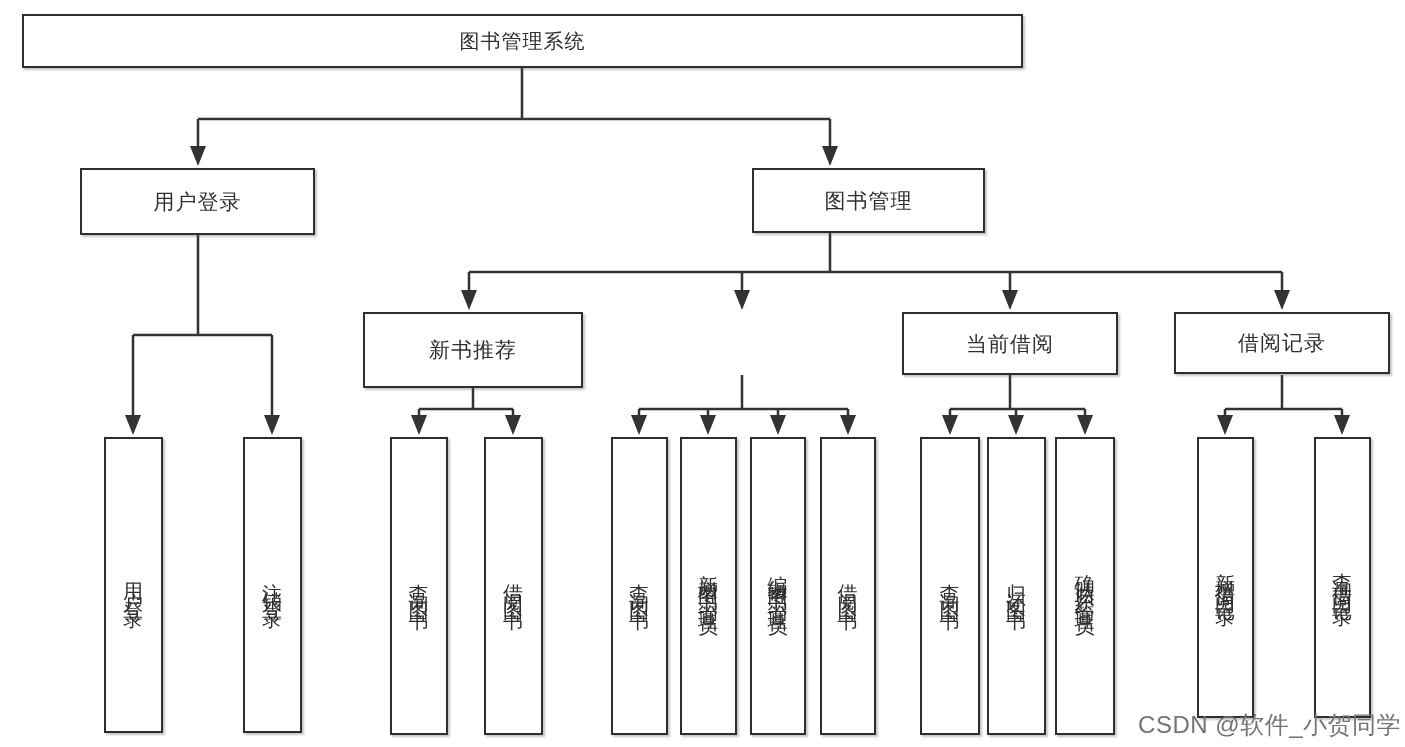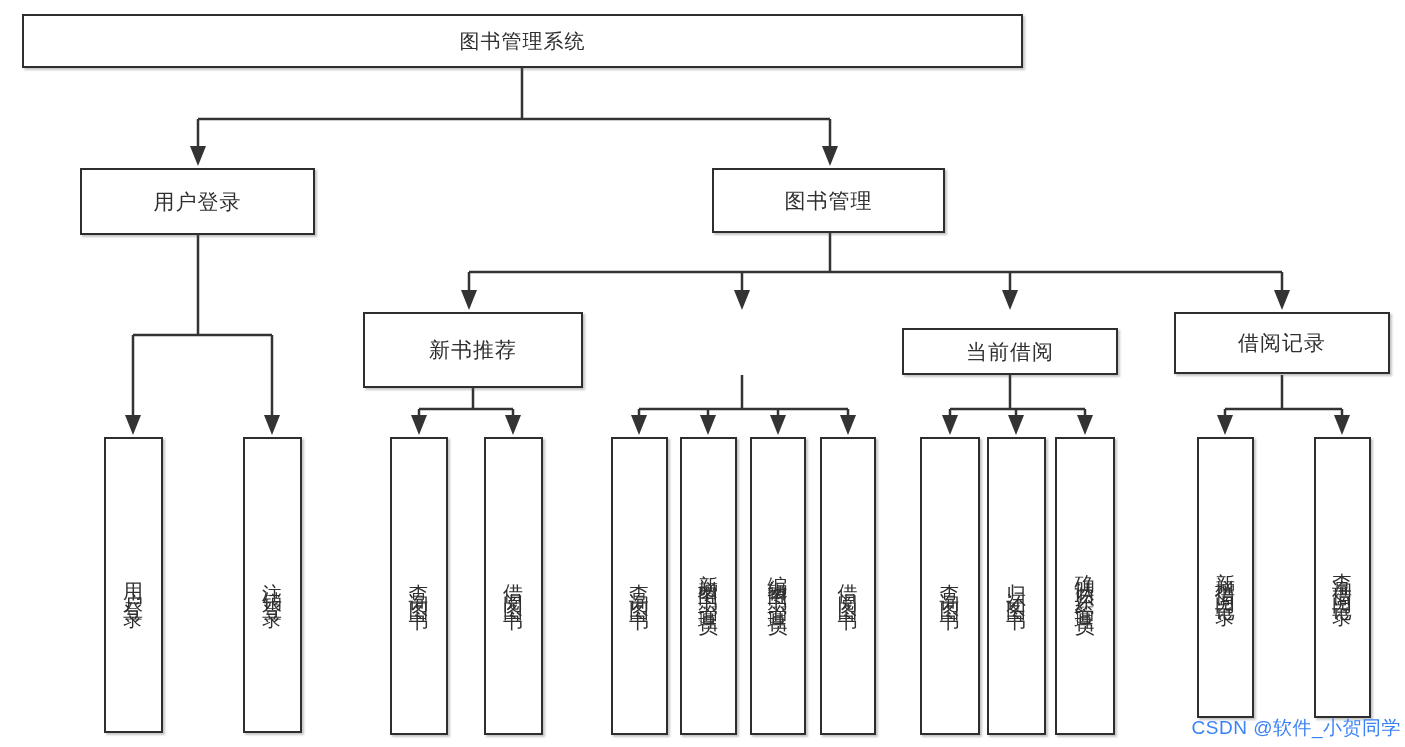--- a/index.html
+++ b/index.html
@@ -15,21 +15,21 @@
     display:flex;align-items:center;justify-content:center;
   }
   .hlabel{font-size:21px;letter-spacing:1px;color:#2f2f2f;white-space:nowrap;}
   .root .hlabel{font-size:20px;}
   .vlabel{
     writing-mode:vertical-rl;text-orientation:mixed;
     font-size:20px;letter-spacing:9px;line-height:1;color:#2f2f2f;
   }
   .watermark{
     position:absolute;right:4px;bottom:6px;z-index:3;
-    font-size:19px;color:#3b82f6;letter-spacing:0.5px;white-space:nowrap;margin-left:24px;
+    font-size:24px;color:#737373;letter-spacing:0.5px;white-space:nowrap;margin-left:24px;
   }
 </style>
 </head>
 <body>
 
 <div class="canvas">
 
   <svg class="connectors" width="1405" height="747" viewBox="0 0 1405 747">
     <g stroke="#333333" stroke-width="2.5" fill="none">
 
@@ -74,28 +74,28 @@
     </g>
   </svg>
 
   <div class="box root" style="left:22px;top:14px;width:1001px;height:54px">
     <span class="hlabel">图书管理系统</span>
   </div>
 
   <div class="box" style="left:80px;top:168px;width:235px;height:67px">
     <span class="hlabel">用户登录</span>
   </div>
-  <div class="box" style="left:712px;top:168px;width:233px;height:65px">
+  <div class="box" style="left:752px;top:168px;width:233px;height:65px">
     <span class="hlabel">图书管理</span>
   </div>
 
   <div class="box" style="left:363px;top:312px;width:220px;height:76px">
     <span class="hlabel">新书推荐</span>
   </div>
-  <div class="box" style="left:902px;top:328px;width:216px;height:47px">
+  <div class="box" style="left:902px;top:312px;width:216px;height:63px">
     <span class="hlabel">当前借阅</span>
   </div>
   <div class="box" style="left:1174px;top:312px;width:216px;height:62px">
     <span class="hlabel">借阅记录</span>
   </div>
 
   <div class="box" style="left:104px;top:437px;width:59px;height:296px">
     <span class="vlabel">用户登录</span>
   </div>
   <div class="box" style="left:243px;top:437px;width:59px;height:296px">

